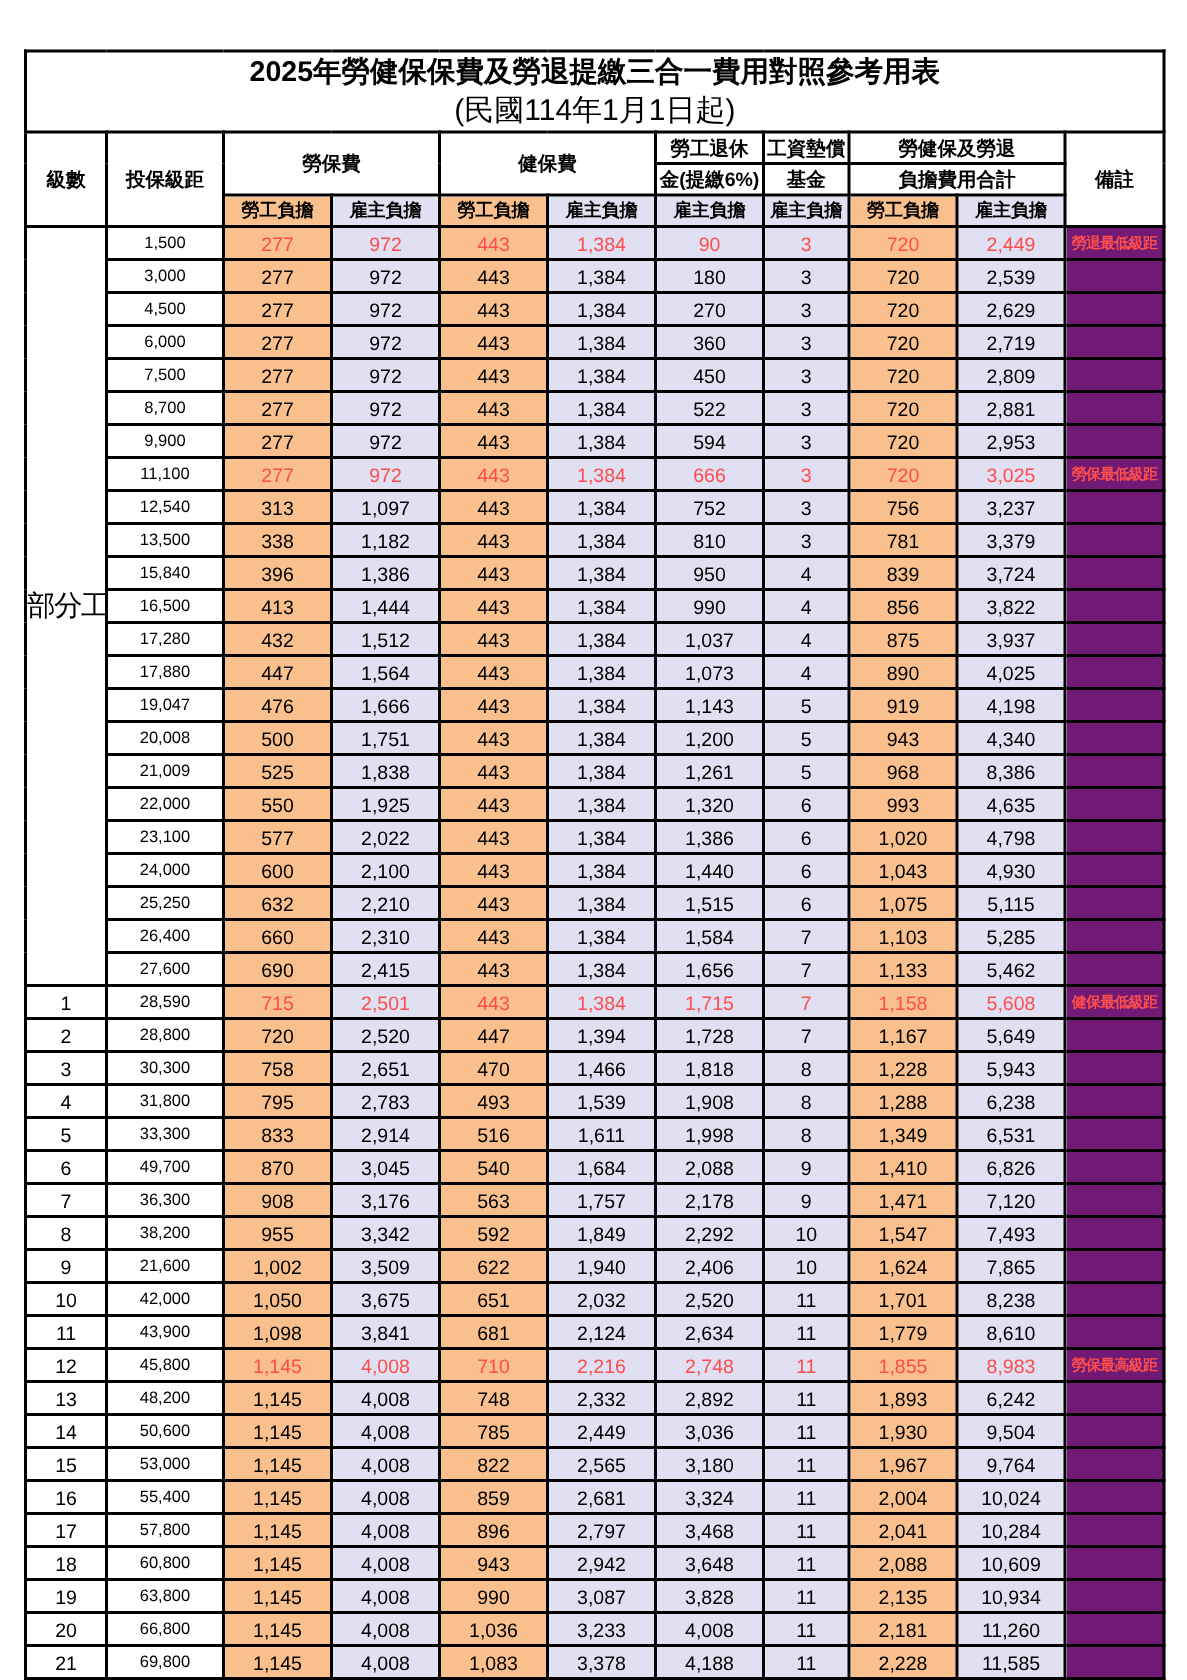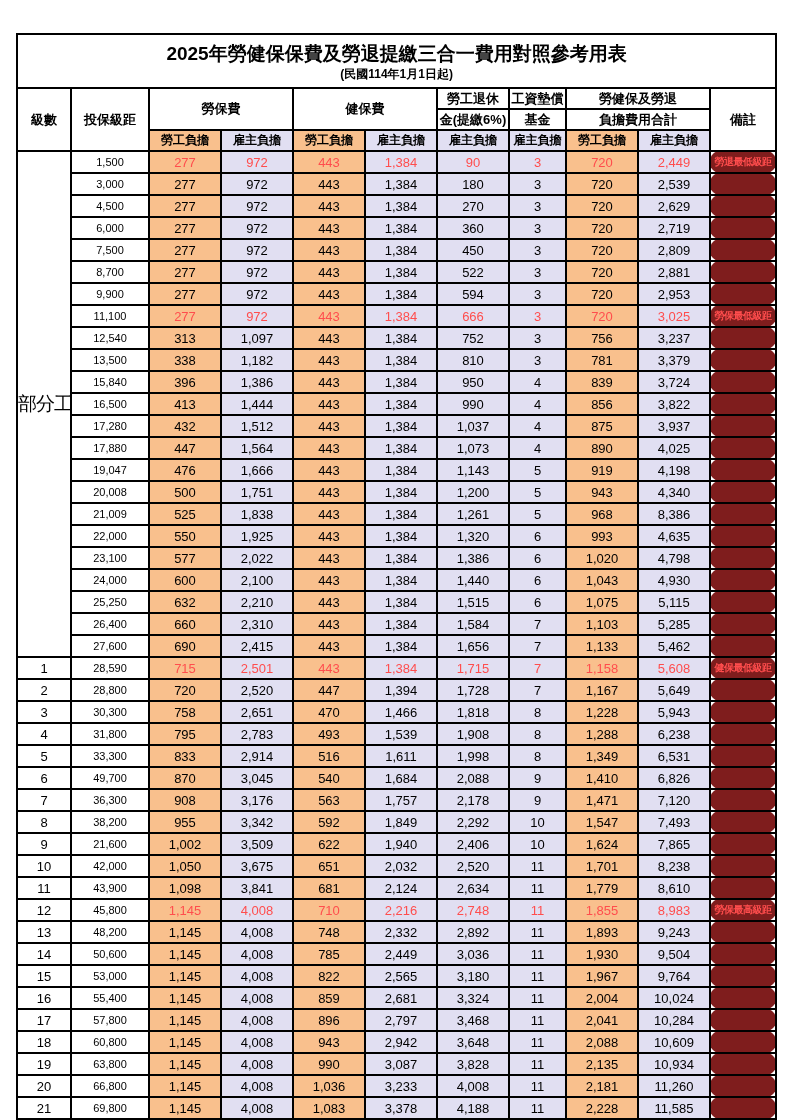--- a/index.html
+++ b/index.html
@@ -2,30 +2,30 @@
 <html><head>
 <meta charset="utf-8">
 <style>
   html,body { margin:0; padding:0; background:#ffffff; }
   body { width:791px; height:1120px; font-family:"Liberation Sans","DejaVu Sans",sans-serif; }
   .page { padding:33px 16px 0 16px; }
   table { border-collapse:collapse; table-layout:fixed; width:759px; }
   th,td { border:2px solid #000; padding:0; text-align:center; vertical-align:middle; overflow:hidden; white-space:nowrap; color:#000; }
   .title-cell { height:52px; }
   .title-line1 { font-size:19px; font-weight:bold; line-height:1.35; }
-  .title-line2 { font-size:12px; font-weight:bold; line-height:1.2; }
+  .title-line2 { font-size:20px; font-weight:normal; line-height:1.2; }
   .hdr { font-size:13px; font-weight:bold; height:19px; }
   .sub { font-size:12px; font-weight:bold; height:19px;text-align:center; }
   .o { background:#f9c08d; }
   .l { background:#e1dff2; }
   tbody td { height:20px; font-size:13px; }
   td.level { font-size:13px; background:#fff; }
   td.group-label { font-size:19px; letter-spacing:-1px; }
   td.salary { font-size:11px; background:#fff; }
-  td.note { font-size:10px; font-weight:bold; color:#ff4d4d; background:#7f1d1d; letter-spacing:-0.5px;border-radius:10px; }
+  td.note { font-size:10px; font-weight:bold; color:#ff4d4d; background:#701a75; letter-spacing:-0.5px; }
   tr.hl td.val { color:#ff4d4d; }
 </style>
 </head>
 <body>
 
 <div class="page">
   <table>
     <colgroup>
       <col style="width:54px">
         <col style="width:78px">
@@ -509,21 +509,21 @@
         <tr>
           <td class="level">13</td>
           <td class="salary">48,200</td>
           <td class="val o">1,145</td>
           <td class="val l">4,008</td>
           <td class="val o">748</td>
           <td class="val l">2,332</td>
           <td class="val l">2,892</td>
           <td class="val l">11</td>
           <td class="val o">1,893</td>
-          <td class="val l">9,243</td>
+          <td class="val l">6,242</td>
           <td class="note"></td>
         </tr>
         <tr>
           <td class="level">14</td>
           <td class="salary">50,600</td>
           <td class="val o">1,145</td>
           <td class="val l">4,008</td>
           <td class="val o">785</td>
           <td class="val l">2,449</td>
           <td class="val l">3,036</td>

